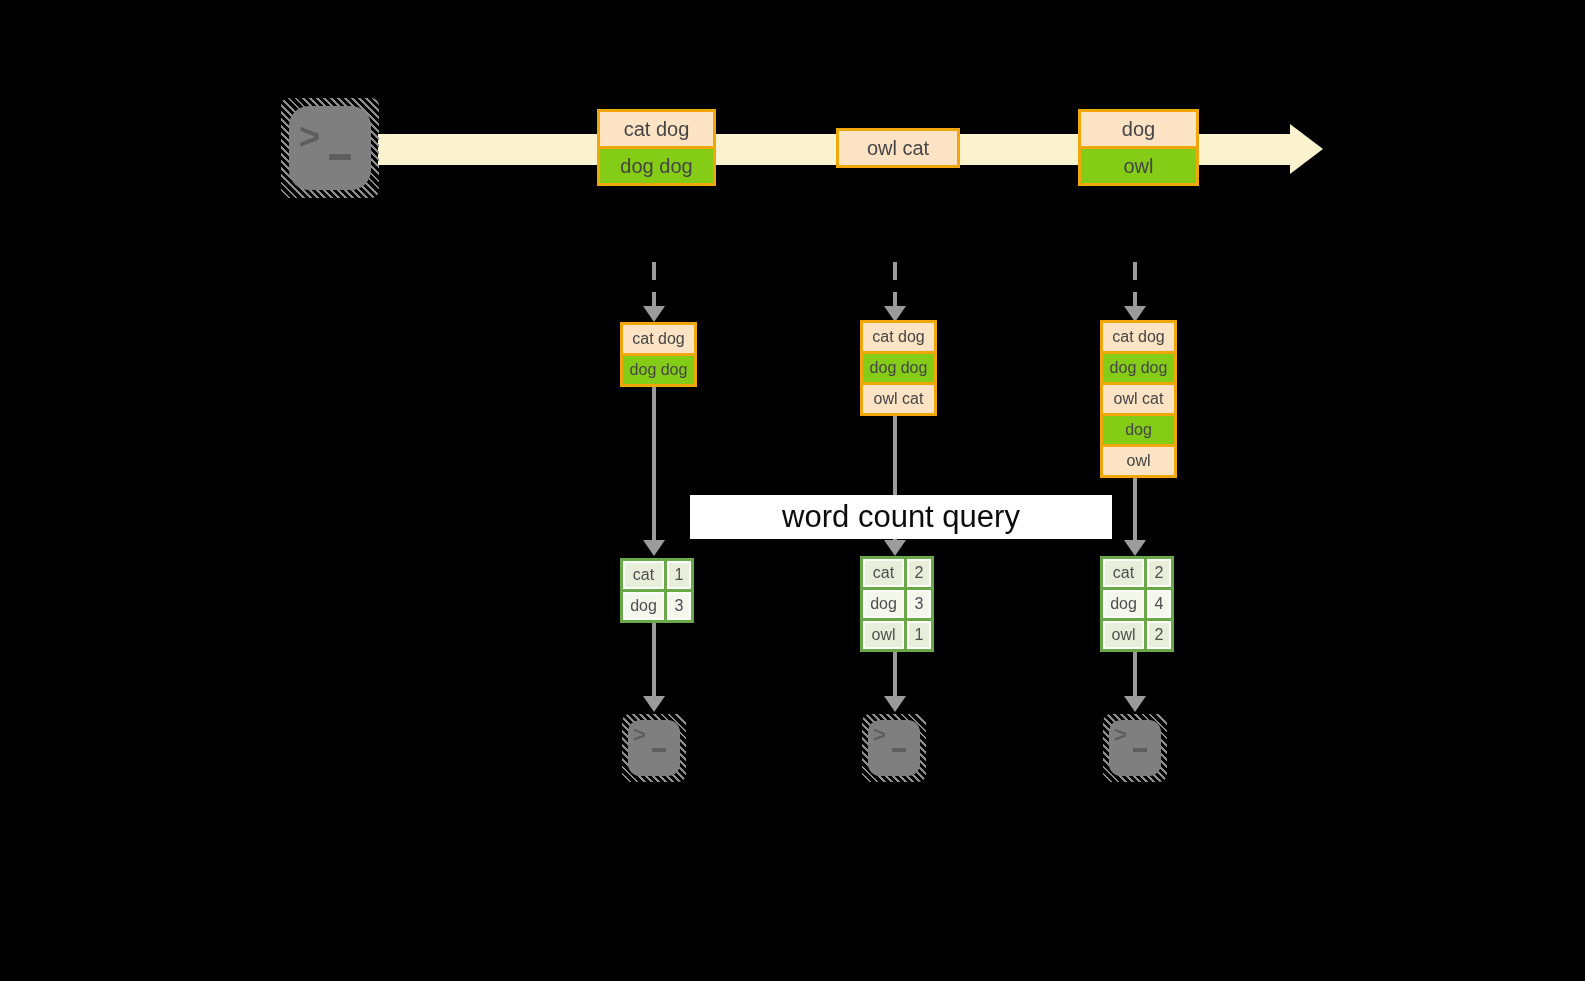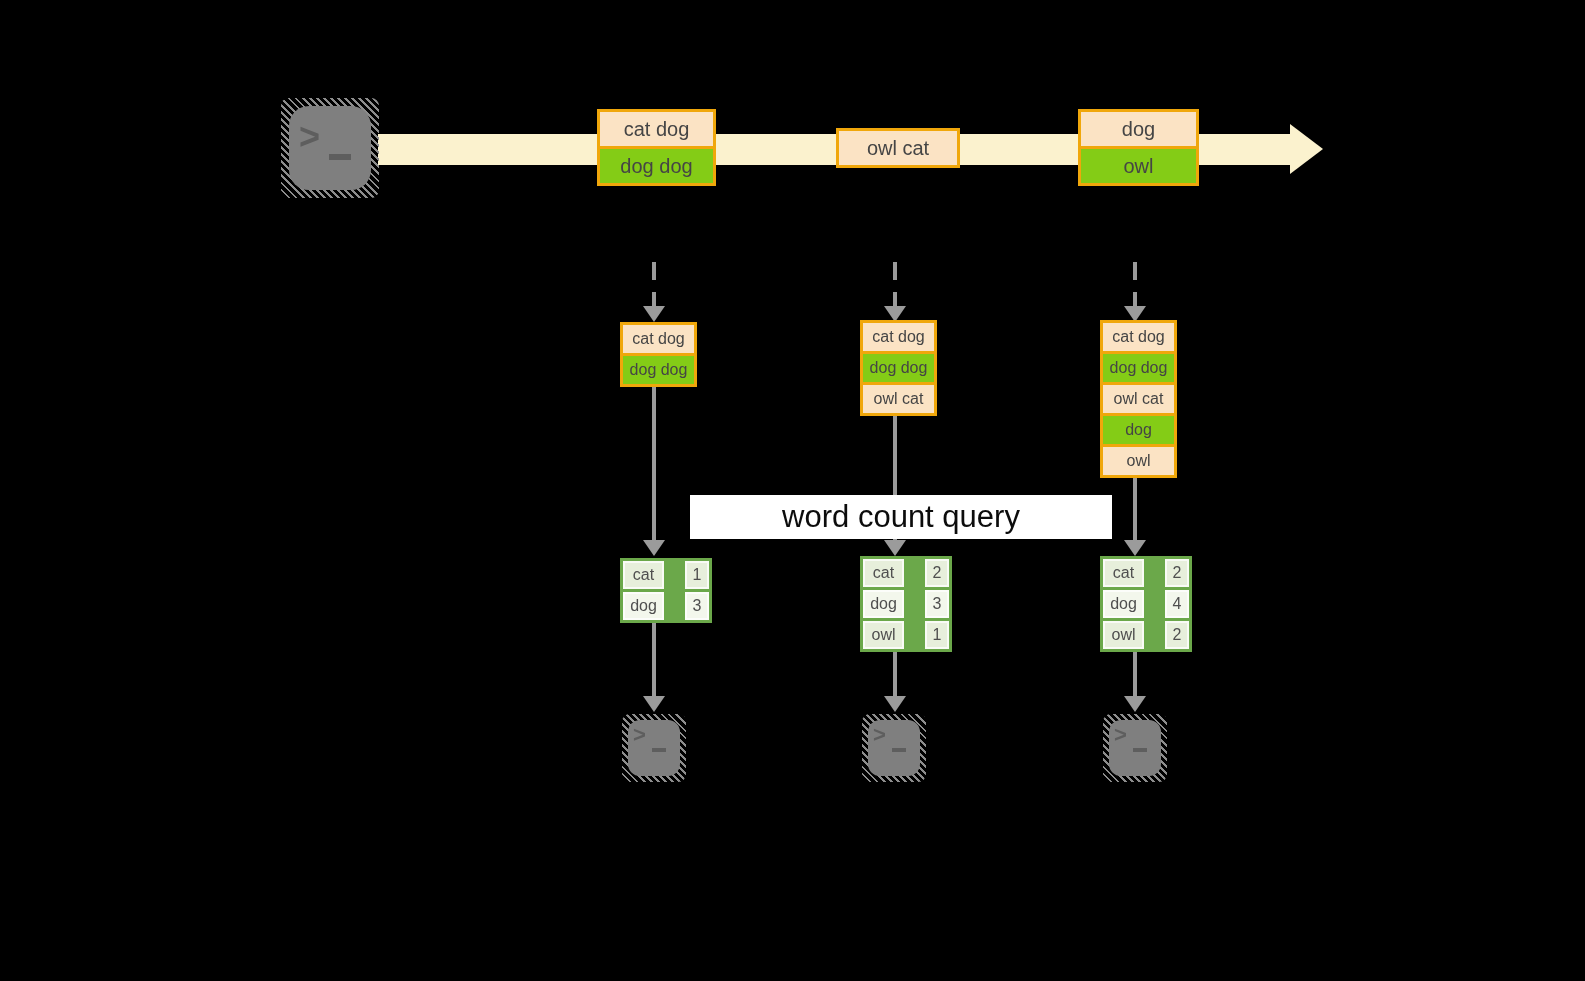--- a/index.html
+++ b/index.html
@@ -28,21 +28,21 @@
   .ahead{position:absolute;width:0;height:0;z-index:1;
     border-left:11px solid transparent;border-right:11px solid transparent;
     border-top:16px solid #9B9B9B;}
   
   .wc-label{position:absolute;left:690px;top:459px;width:422px;height:44px;
     background:#FFFFFF;z-index:5;display:flex;align-items:center;justify-content:center;
     font-size:31px;color:#0c0c0c;margin-top:36px;}
   
   .gtable{position:absolute;z-index:2;border:3px solid #6BA84A;background:#6BA84A;
     display:flex;flex-direction:column;gap:3px;}
-  .grow{display:flex;gap:21px;}
+  .grow{display:flex;gap:3px;}
   .gword,.gnum{height:28px;display:flex;align-items:center;justify-content:center;
     font-size:16px;color:#4f4f4f;box-shadow:inset 0 0 0 2px rgba(255,255,255,.75);}
   .gword{width:41px;}
   .gnum{width:24px;}
   .g-dark{background:#E7EFDB;}
   .g-light{background:#F3F7EC;}
   
   .term{position:absolute;z-index:2;}
   .term-hatch{position:absolute;inset:0;border-radius:8px;
     background:repeating-linear-gradient(45deg,#8d8d8d 0 2px,transparent 2px 5px);}

